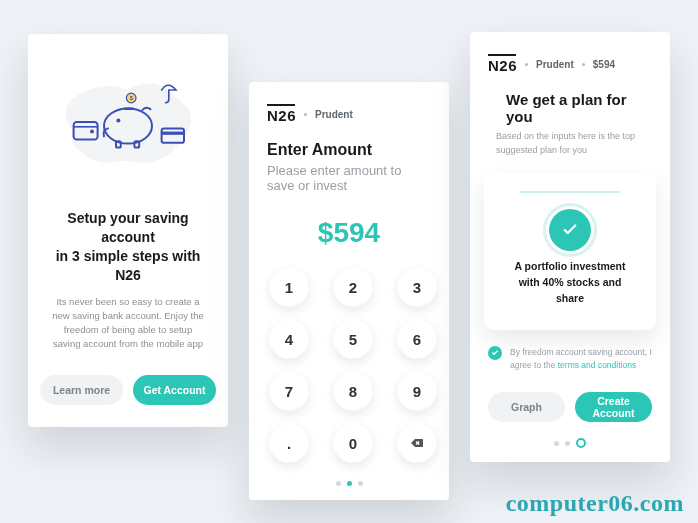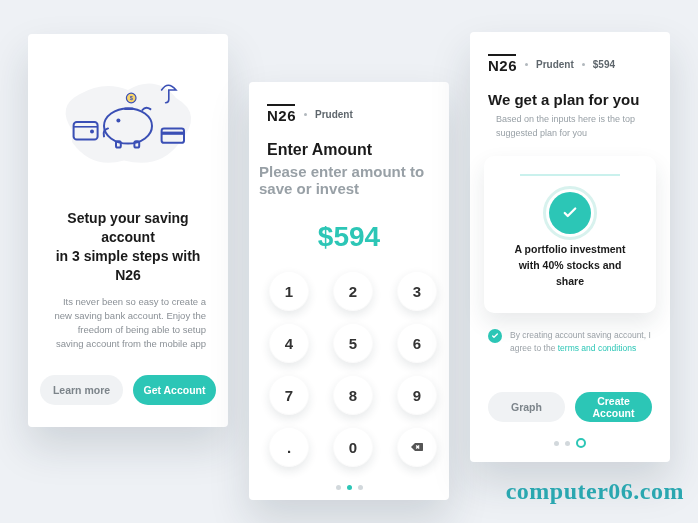--- a/index.html
+++ b/index.html
@@ -30,21 +30,21 @@
   position: relative;
   display:flex; align-items:center; justify-content:center;
 }
 .blob { position:absolute; width:160px; height:120px; }
 .s1-title {
   font-size: 14px; font-weight: 700; color:#1a1a1a;
   text-align:center; padding: 0 18px; line-height:1.35;
 }
 .s1-brand { font-weight:800; }
 .s1-desc {
-  font-size: 9.5px; color:#8a9096; text-align:right;
+  font-size: 9.5px; color:#8a9096; text-align:center;
   padding: 10px 22px 0; line-height:1.5;
 }
 .s1-actions {
   position:absolute; bottom:22px; left:0; right:0;
   display:flex; gap:10px; justify-content:center; padding:0 12px;
 }
 .btn-ghost {
   flex:1; height:30px; border-radius:16px; background:#f0f2f4;
   color:#7c848a; font-size:10.5px; font-weight:600;
   display:flex; align-items:center; justify-content:center;
@@ -57,21 +57,21 @@
   border:none; cursor:pointer;
 }
 
 .screen2 { left: 249px; top: 82px; height: 418px; }
 .s-header { padding: 22px 18px 6px; display:flex; align-items:center; gap:8px; }
 .brand-text { font-size:15px; font-weight:800; color:#1a1a1a; letter-spacing:.5px; }
 .brand-text .bar { display:block; height:2px; background:#1a1a1a; width:28px; margin-bottom:1px;}
 .dot-sep { width:3px; height:3px; border-radius:50%; background:#b1b8bd; }
 .crumb { font-size:10px; color:#5e666c; font-weight:600; }
 .s2-title { font-size:16px; font-weight:800; color:#1a1a1a; padding:10px 18px 0;}
-.s2-sub { font-size:15px; color:#98a0a6; padding:4px 10px 0;font-weight:bold;}
+.s2-sub { font-size:13px; color:#98a0a6; padding:4px 18px 0;}
 .amount {
   text-align:center; font-size:28px; font-weight:700;
   color:#2cc6b6; margin-top:24px;
 }
 .keypad {
   padding: 18px 20px 12px;
   display:grid; grid-template-columns:repeat(3,1fr);
   gap: 12px 24px; justify-items:center;
 }
 .key {
@@ -81,21 +81,21 @@
   display:flex; align-items:center; justify-content:center;
   font-size:15px; font-weight:600; color:#333;
   border:none; cursor:pointer;
 }
 .key.icon svg { width:16px; height:16px; }
 .s2-pager { display:flex; gap:6px; justify-content:center; padding:6px 0 12px;}
 .pg-dot { width:5px; height:5px; border-radius:50%; background:#d2d8dc;}
 .pg-dot.active { background:#2cc6b6; }
 
 .screen3 { left: 470px; top: 32px; height: 430px; }
-.s3-title { font-size:15px; font-weight:800; color:#1a1a1a; padding:10px 18px 0;}
+.s3-title { font-size:15px; font-weight:800; color:#1a1a1a; padding:10px 36px 0;}
 .s3-sub { font-size:9px; color:#98a0a6; padding:5px 26px 0; line-height:1.5;}
 .card {
   margin: 16px 14px 0; background:#fff; border-radius:10px;
   box-shadow: 0 10px 22px rgba(30,50,60,0.10);
   padding: 18px 14px 24px; text-align:center;
 }
 .check-badge {
   width:42px; height:42px; border-radius:50%; background:#2cc6b6;
   display:flex; align-items:center; justify-content:center;
   margin:0 auto 8px; position:relative;
@@ -119,21 +119,21 @@
   position:absolute; bottom:40px; left:0; right:0;
   display:flex; gap:10px; justify-content:center; padding:0 18px;
 }
 .s3-pager {
   position:absolute; bottom:14px; left:0; right:0;
   display:flex; gap:6px; justify-content:center; align-items:center;
 }
 .pg-ring { width:10px; height:10px; border:2px solid #2cc6b6; border-radius:50%; }
 
 .watermark {
-  position:absolute; right:14px; bottom:18px;
+  position:absolute; right:14px; bottom:6px;
   font-size:24px; font-weight:700; color:#2aa7b0;
   font-family: Georgia, 'Times New Roman', serif;
   letter-spacing:.5px;
 }
 </style>
 </head>
 <body>
 
 <div class="stage">
 
@@ -236,21 +236,21 @@
       </div>
       <div class="card-text">A portfolio investment with 40% stocks and share</div>
     </div>
     <div class="consent">
       <div class="consent-check">
         <svg width="8" height="8" viewBox="0 0 24 24">
             <path d="M5 12l4 4L19 6" fill="none" stroke="#fff" stroke-width="4" stroke-linecap="round" stroke-linejoin="round"></path>
           </svg>
       </div>
       <div class="consent-text">
-        <span>By creating account saving account, I agree to the </span><span class="link">terms and conditions</span>
+        <span>By freedom account saving account, I agree to the </span><span class="link">terms and conditions</span>
       </div>
     </div>
     <div class="s3-actions">
       <button class="btn-ghost">Graph</button>
       <button class="btn-primary">Create Account</button>
     </div>
     <div class="s3-pager">
       <span class="pg-dot"></span>
       <span class="pg-dot"></span>
       <span class="pg-ring"></span>

